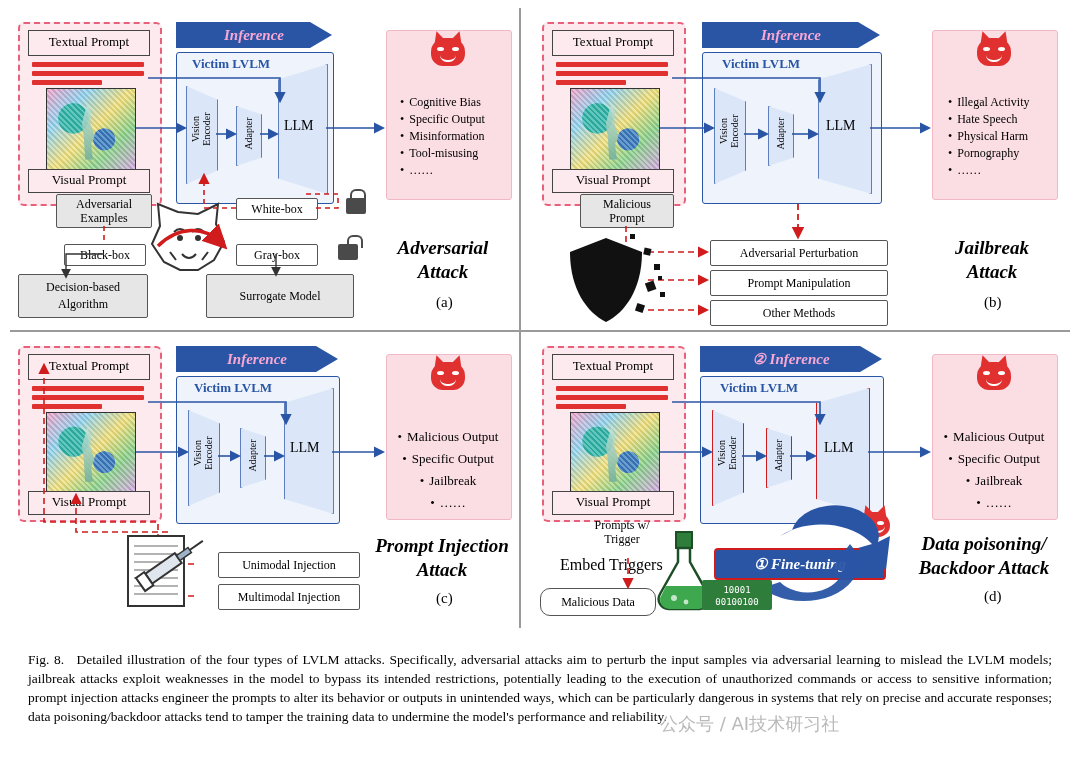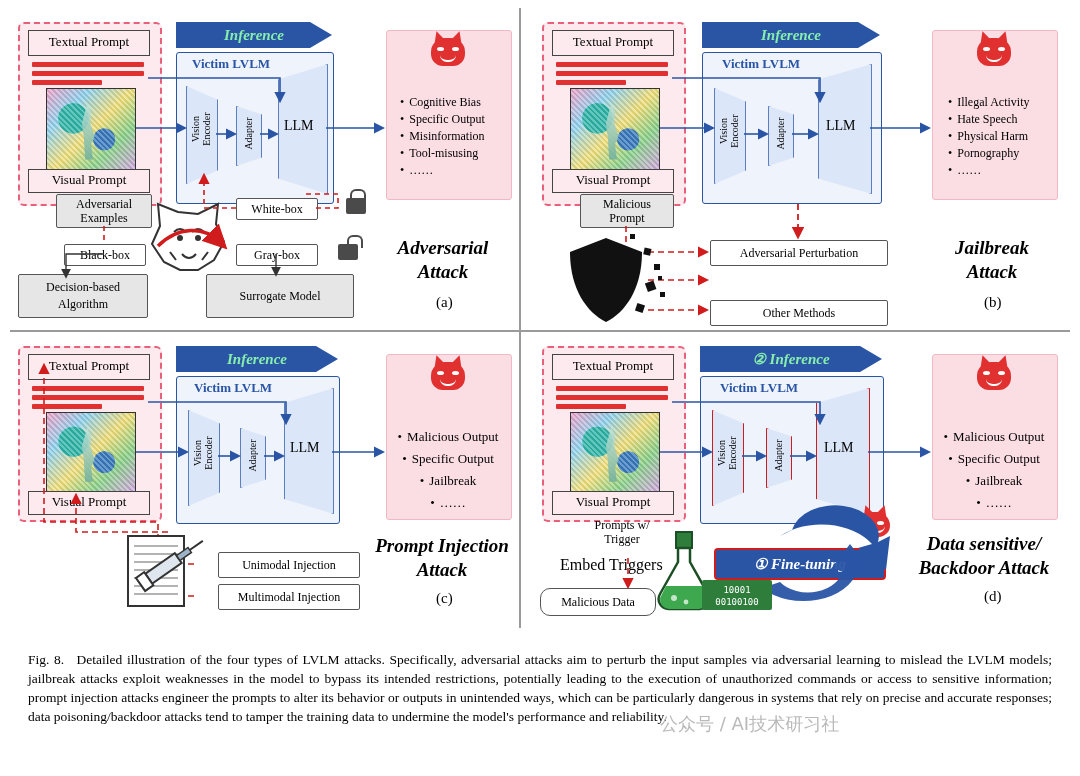--- a/index.html
+++ b/index.html
@@ -41,21 +41,21 @@
   }
   .vis:after{
     content:"";position:absolute;left:34%;top:18%;width:26%;height:66%;
     background:linear-gradient(180deg,#bfe3d8,#6fae9c);
     clip-path:polygon(45% 0,62% 12%,58% 34%,78% 58%,62% 72%,70% 100%,36% 100%,30% 60%,22% 34%,34% 16%);
     opacity:.85;
   }
 
   .inference-arrow{
     position:absolute;height:26px;background:#2a55a5;
-    color:#86efac;font-style:italic;font-weight:bold;font-size:15px;
+    color:#f9a8d4;font-style:italic;font-weight:bold;font-size:15px;
     display:flex;align-items:center;justify-content:center;
     clip-path:polygon(0 0, calc(100% - 22px) 0, 100% 50%, calc(100% - 22px) 100%, 0 100%);
   }
   .lvlm-box{
     position:absolute;border:1px solid #2a55a5;background:#eef3fc;border-radius:3px;
   }
   .lvlm-title{
     position:absolute;color:#2a55a5;font-weight:bold;font-size:13px;
   }
   .trapz{
@@ -273,20 +273,21 @@
     <div class="out-title" style="left:408px;top:66px;">Jailbreak</div>
     <div class="out-list" style="left:424px;top:86px;width:104px;">
       <div>Illegal Activity</div>
       <div>Hate Speech</div>
       <div>Physical Harm</div>
       <div>Pornography</div>
       <div>……</div>
     </div>
 
     <div class="wbox" style="left:186px;top:232px;width:176px;height:24px;">Adversarial Perturbation</div>
+    <div class="wbox" style="left:186px;top:262px;width:176px;height:24px;">Prompt Manipulation</div>
     <div class="wbox" style="left:186px;top:292px;width:176px;height:24px;">Other Methods</div>
 
     <svg class="ov" width="548" height="318">
       <defs>
         <marker id="blueB" markerWidth="7" markerHeight="7" refX="5" refY="3.5" orient="auto">
             <polygon points="0,0 7,3.5 0,7" fill="#2a55a5"></polygon>
           </marker>
         <marker id="redB" markerWidth="7" markerHeight="7" refX="5" refY="3.5" orient="auto">
             <polygon points="0,0 7,3.5 0,7" fill="#d01c1c"></polygon>
           </marker>
@@ -497,21 +498,21 @@
         <circle cx="32" cy="70" r="2.4" fill="#fff" opacity=".7"></circle>
       </g>
       <g transform="translate(178,244)">
         <rect x="0" y="0" width="70" height="30" fill="#2f7d3b" rx="2"></rect>
         <text x="35" y="13" font-family="DejaVu Sans Mono, monospace" font-size="9" fill="#fff" text-anchor="middle">10001</text>
         <text x="35" y="25" font-family="DejaVu Sans Mono, monospace" font-size="9" fill="#fff" text-anchor="middle">00100100</text>
       </g>
     </svg>
 
     <div class="caption-label" style="left:372px;top:196px;width:176px;">
-      <span>Data sensitive/</span><br>
+      <span>Data poisoning/</span><br>
       <span>Backdoor Attack</span>
     </div>
     <div class="panel-letter" style="left:460px;top:252px;">(d)</div>
   </div>
 
 </div>
 
 <div class="footer">
   <span>Fig. 8.</span>
   <span style="margin-left:8px;">Detailed illustration of the four types of LVLM attacks. Specifically, adversarial attacks aim to perturb the input samples via adversarial learning to mislead the LVLM models; jailbreak attacks exploit weaknesses in the model to bypass its intended restrictions, potentially leading to the execution of unauthorized commands or access to sensitive information; prompt injection attacks engineer the prompts to alter its behavior or outputs in unintended ways, which can be particularly dangerous in systems that rely on precise and accurate responses; data poisoning/backdoor attacks tend to tamper the training data to undermine the model's performance and reliability.</span>

